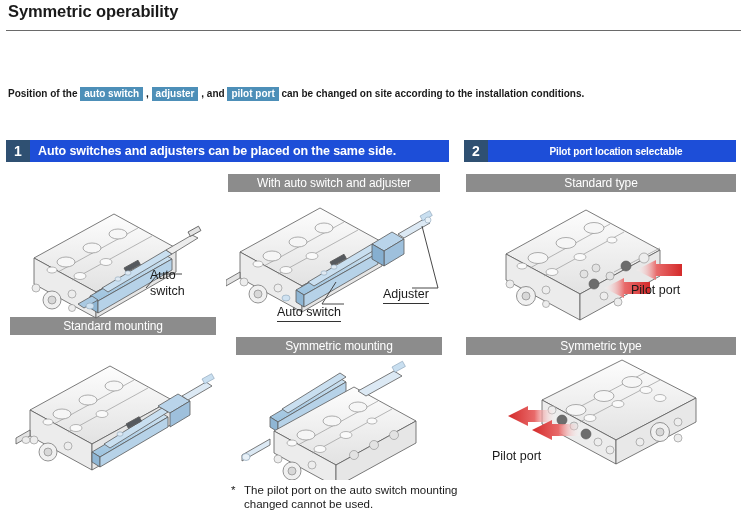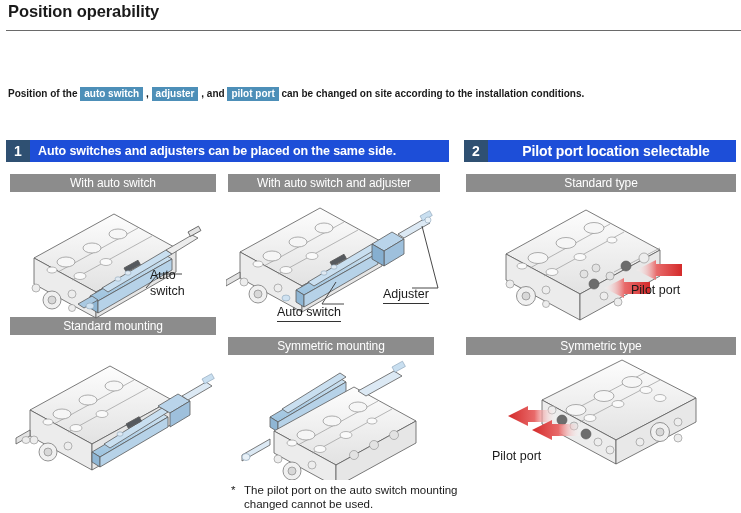--- a/index.html
+++ b/index.html
@@ -41,36 +41,36 @@
     width: 24px; background: #2f5072; color: #ffffff;
     font-size: 14px; font-weight: bold;
     display: flex; align-items: center; justify-content: center;
   }
   .sec-bar {
     flex: 1; background: #1d4ed8; color: #ffffff;
     font-size: 12.5px; font-weight: bold;
     display: flex; align-items: center; padding-left: 8px;
     letter-spacing: -0.1px;
   }
-  .sec-bar.centered { justify-content: center; padding-left: 8px; font-size: 14px; }
+  .sec-bar.centered { justify-content: center; padding-left: 8px; font-size: 10px; }
   #sec1 { left: 6px; top: 140px; width: 443px; }
   #sec2 { left: 464px; top: 140px; width: 272px; }
 
   
   .gbar {
     position: absolute; height: 18px; background: #8c8c8c;
     color: #ffffff; font-size: 12px;
     display: flex; align-items: center; justify-content: center;
     letter-spacing: -0.1px;
   }
   #g-a { left: 10px;  top: 174px; width: 206px; }
   #g-b { left: 228px; top: 174px; width: 212px; }
   #g-c { left: 466px; top: 174px; width: 270px; }
   #g-d { left: 10px;  top: 317px; width: 206px; }
-  #g-e { left: 228px; top: 337px; width: 206px; }
+  #g-e { left: 236px; top: 337px; width: 206px; }
   #g-f { left: 466px; top: 337px; width: 270px; }
 
   
   .illus { position: absolute; }
   #ill-a { left: 6px;   top: 196px; width: 218px; height: 130px; }
   #ill-b { left: 226px; top: 196px; width: 218px; height: 130px; }
   #ill-c { left: 464px; top: 196px; width: 274px; height: 130px; }
   #ill-d { left: 6px;   top: 358px; width: 218px; height: 125px; }
   #ill-e { left: 226px; top: 355px; width: 218px; height: 125px; }
   #ill-f { left: 464px; top: 358px; width: 274px; height: 120px; }
@@ -96,38 +96,37 @@
     width: 250px;
   }
   .footnote .star { position: absolute; left: 0; top: 0; }
   .footnote .ftext { display: block; padding-left: 13px; }
 </style>
 </head>
 <body>
 
 <div class="page">
 
-  <div class="page-title">Position operability</div>
+  <div class="page-title">Symmetric operability</div>
   <div class="title-rule"></div>
 
   <div class="intro">
     <span>Position of the </span><span class="hl">auto switch</span><span> , </span><span class="hl">adjuster</span><span> , and </span><span class="hl">pilot port</span><span> can be changed on site according to the installation conditions.</span>
   </div>
 
   <div class="sec-head" id="sec1">
     <div class="sec-num">1</div>
     <div class="sec-bar">Auto switches and adjusters can be placed on the same side.</div>
   </div>
 
   <div class="sec-head" id="sec2">
     <div class="sec-num">2</div>
     <div class="sec-bar centered">Pilot port location selectable</div>
   </div>
 
-  <div class="gbar" id="g-a">With auto switch</div>
   <div class="gbar" id="g-b">With auto switch and adjuster</div>
   <div class="gbar" id="g-c">Standard type</div>
   <div class="gbar" id="g-d">Standard mounting</div>
   <div class="gbar" id="g-e">Symmetric mounting</div>
   <div class="gbar" id="g-f">Symmetric type</div>
 
   <div class="illus" id="ill-a">
     <svg viewBox="0 0 218 130">
       <defs>
         <linearGradient id="gMetal" x1="0" y1="0" x2="0" y2="1">

